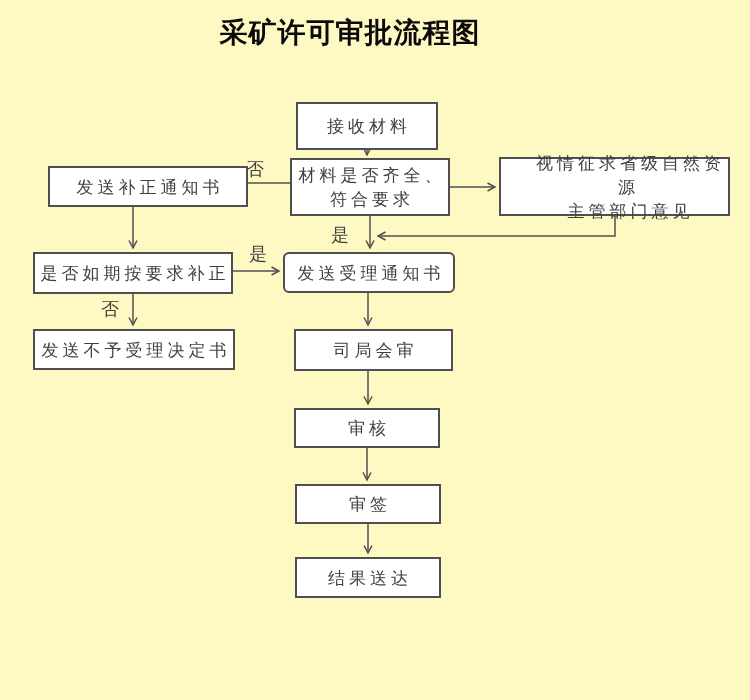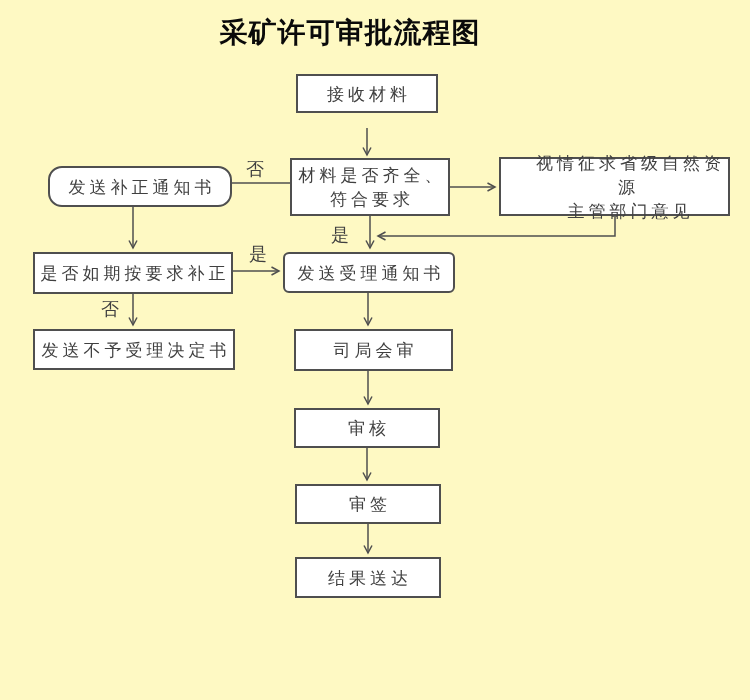--- a/index.html
+++ b/index.html
@@ -79,30 +79,30 @@
       <path d="M615,217 L615,236 L378,236" marker-end="url(#arrow)"></path>
       <line x1="233" y1="271" x2="279" y2="271" marker-end="url(#arrow)"></line>
       <line x1="133" y1="293" x2="133" y2="325" marker-end="url(#arrow)"></line>
       <line x1="368" y1="293" x2="368" y2="325" marker-end="url(#arrow)"></line>
       <line x1="368" y1="371" x2="368" y2="404" marker-end="url(#arrow)"></line>
       <line x1="367" y1="448" x2="367" y2="480" marker-end="url(#arrow)"></line>
       <line x1="368" y1="524" x2="368" y2="553" marker-end="url(#arrow)"></line>
     </g>
   </svg>
 
-  <div class="node" style="left:296px; top:74px; width:142px; height:39px;">
+  <div class="node" style="left:296px; top:102px; width:142px; height:48px;">
     <span>接收材料</span>
   </div>
 
   <div class="node" style="left:290px; top:158px; width:160px; height:58px;">
     <span>材料是否齐全、</span>
     <span>符合要求</span>
   </div>
 
-  <div class="node" style="left:48px; top:166px; width:184px; height:41px;border-radius:14px;">
+  <div class="node" style="left:48px; top:166px; width:200px; height:41px;">
     <span>发送补正通知书</span>
   </div>
 
   <div class="node" style="left:499px; top:157px; width:231px; height:59px;padding-left:28px;">
     <span>视情征求省级自然资源</span>
     <span>主管部门意见</span>
   </div>
 
   <div class="node" style="left:33px; top:252px; width:200px; height:42px;">
     <span>是否如期按要求补正</span>

